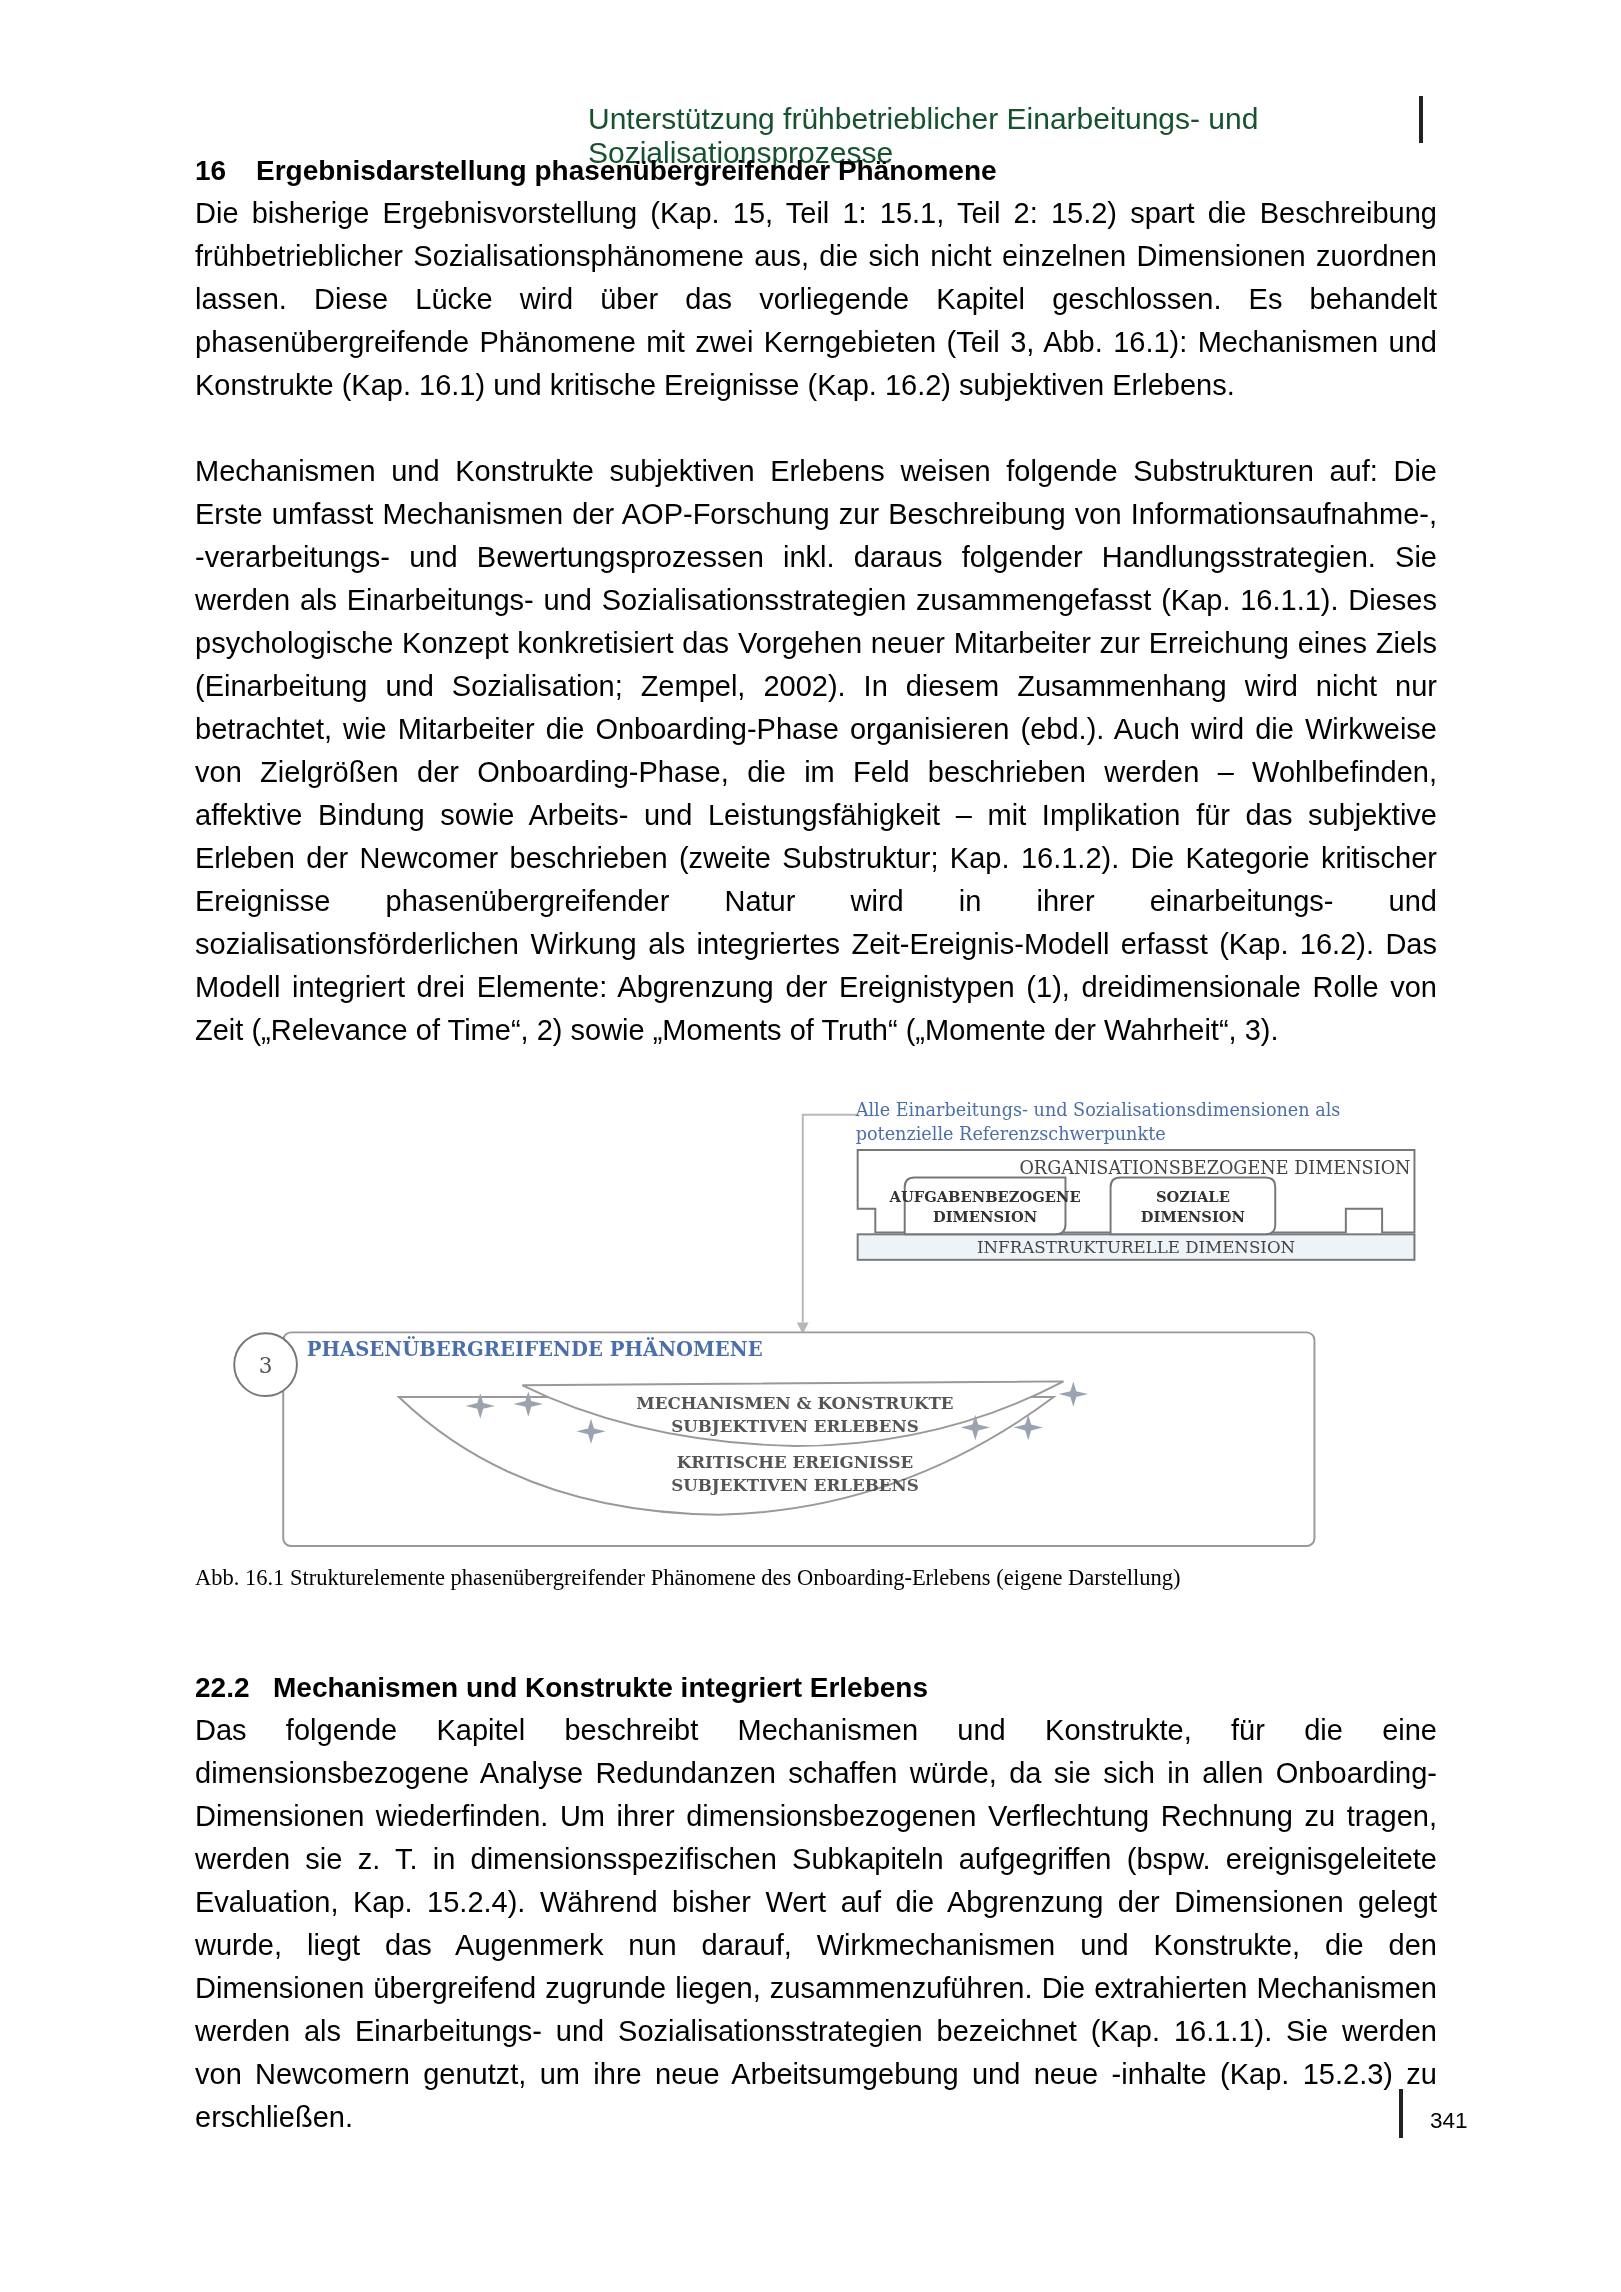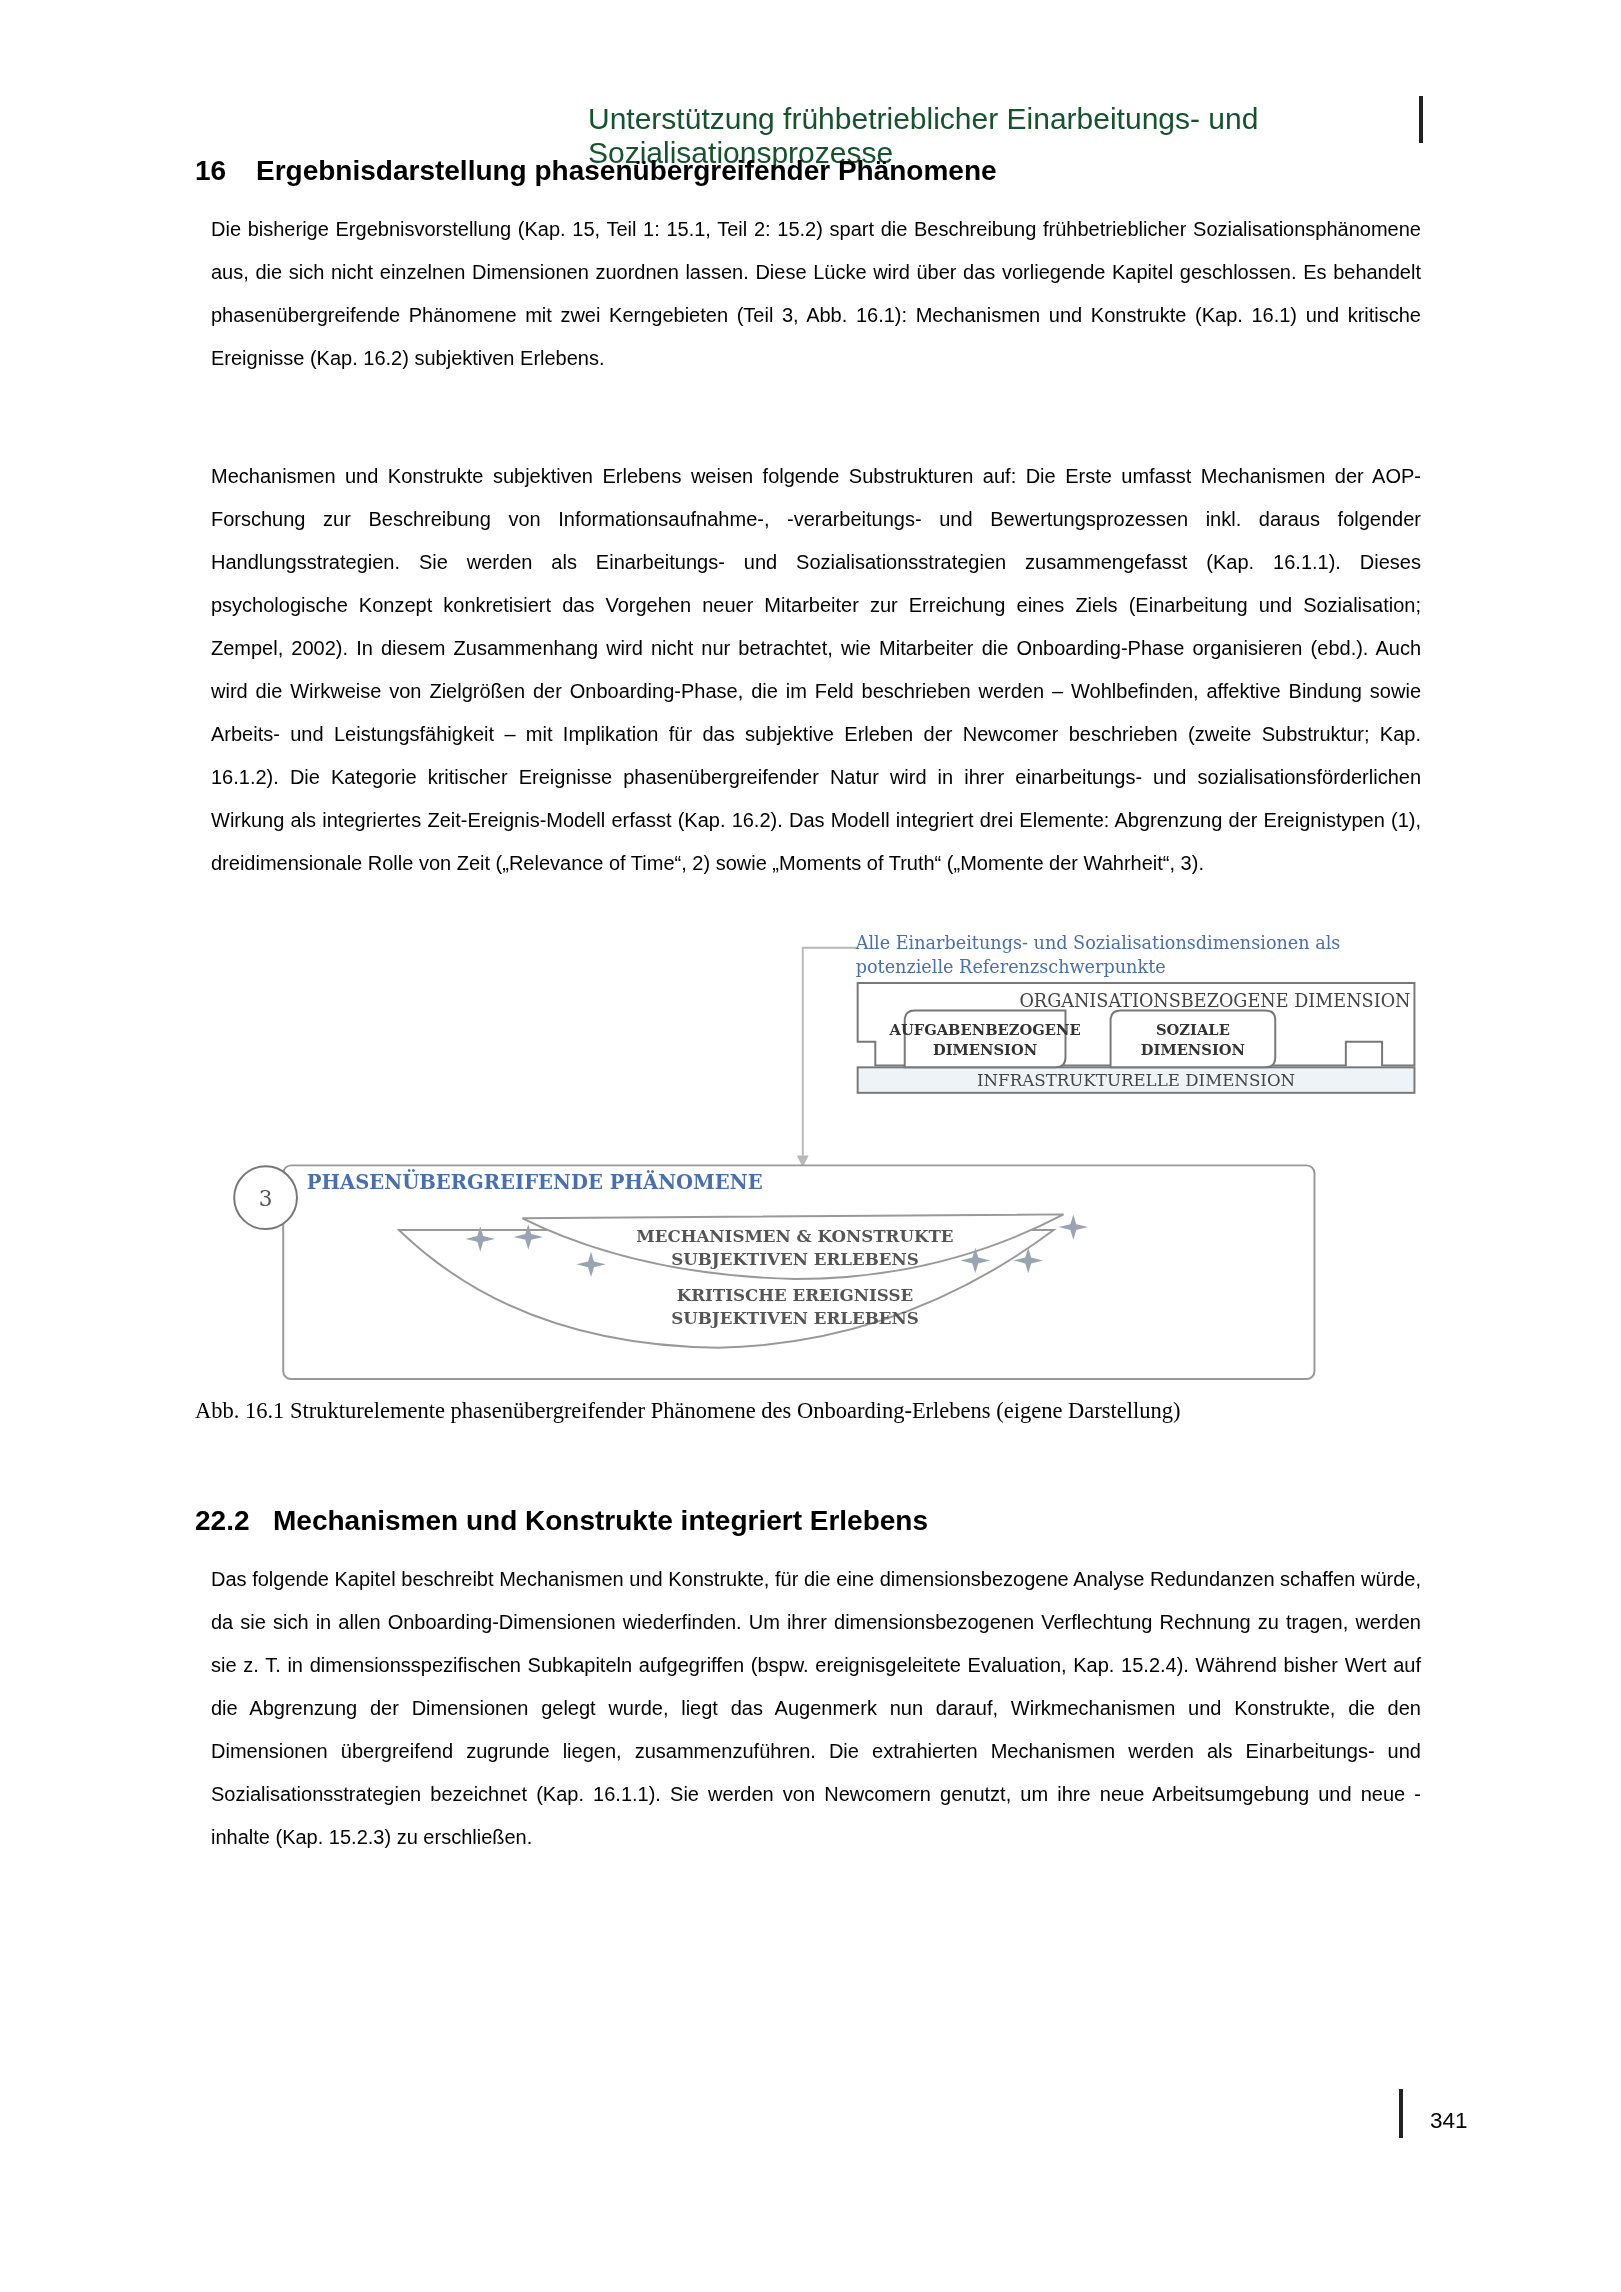--- a/index.html
+++ b/index.html
@@ -5,21 +5,21 @@
   html,body{margin:0;padding:0;background:#fff;}
   body{width:1621px;height:2293px;position:relative;overflow:hidden;
        font-family:"Liberation Sans",sans-serif;color:#000;}
   .running-head{position:absolute;top:102px;left:588px;width:809px;text-align:left;
        font-size:30px;color:#14532d;}
   .head-rule{position:absolute;top:96px;left:1419px;width:3.9px;height:47px;background:#222;}
   .content{position:absolute;left:195px;top:149px;width:1242px;}
   h1,h2{font-weight:bold;font-size:28px;margin:0;line-height:43px;}
   h1 .num,h2 .num{display:inline-block;width:61px;}
   h2 .num{width:78px;}
-  p{margin:16px;font-size:20px;line-height:43px;text-align:justify;}
+  p{margin:0;font-size:29px;line-height:43px;text-align:justify;}
   .gap{height:43px;}
   .figure{position:relative;width:1242px;height:469px;margin-top:39px;}
   .figure svg{position:absolute;left:0;top:0;}
   .caption{font-size:22.5px;margin-top:0;line-height:35px;font-family:Liberation Serif, serif;}
   .after-cap{height:71px;}
   .page-num{position:absolute;top:2108px;left:1430px;font-size:22.5px;}
   .foot-rule{position:absolute;top:2089px;left:1399px;width:3.9px;height:49px;background:#222;}
   .dia-text{font-family:"DejaVu Serif","Liberation Serif",serif;}
 </style>
 </head>

